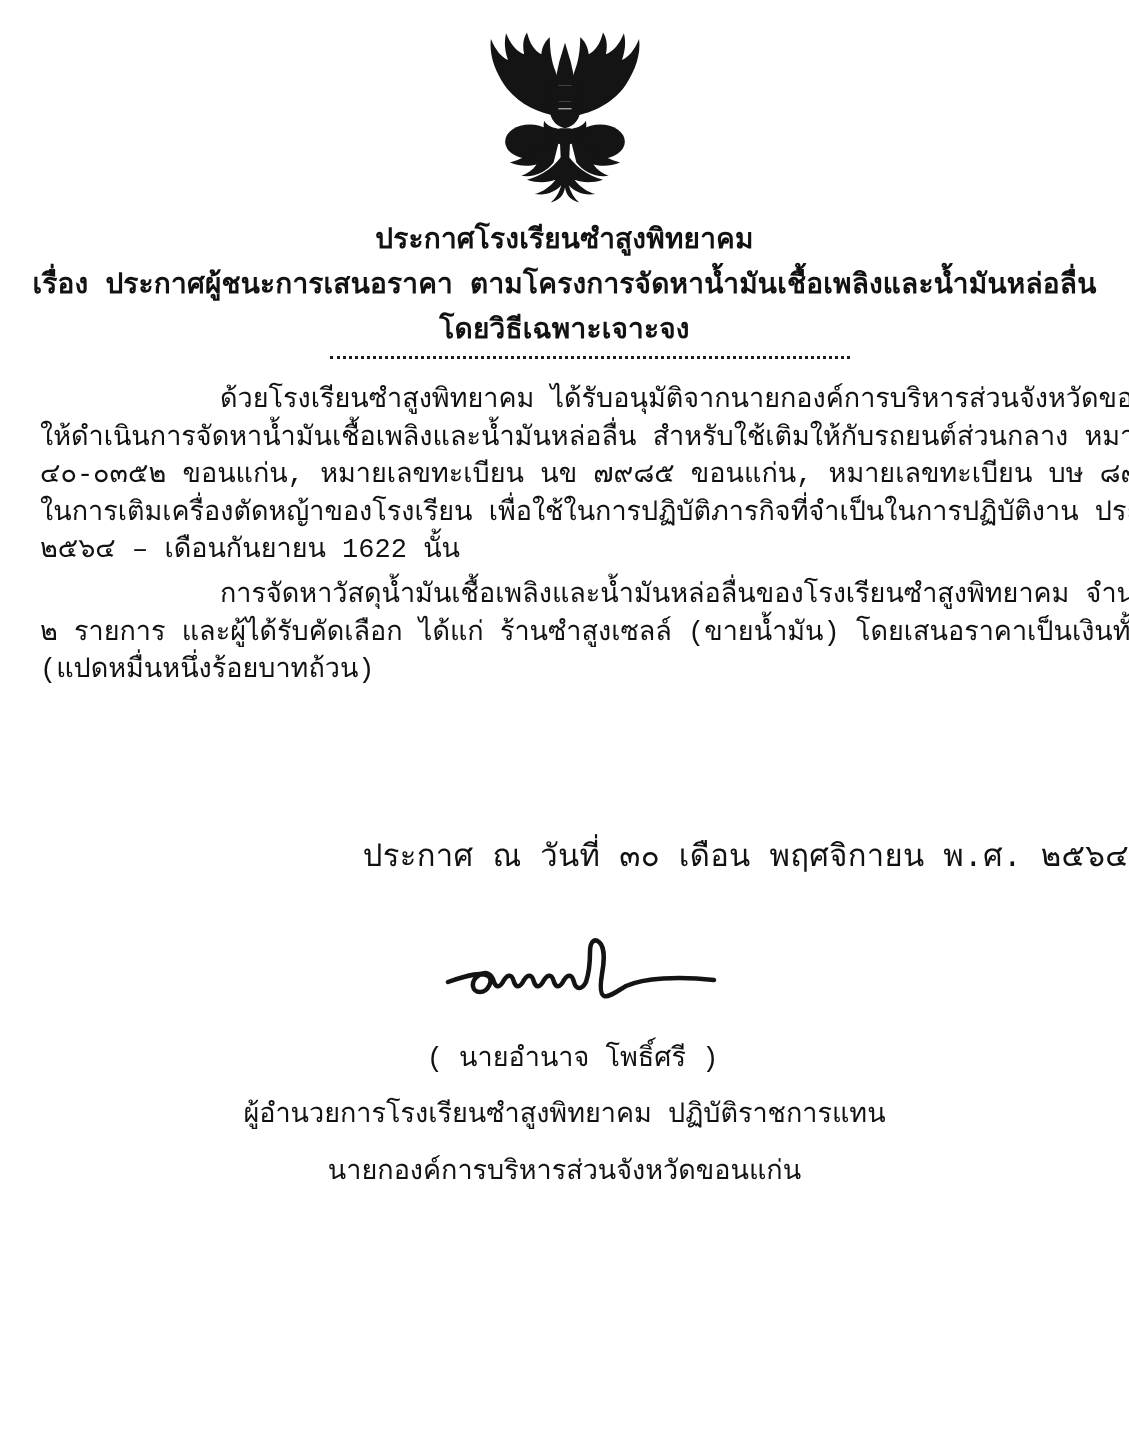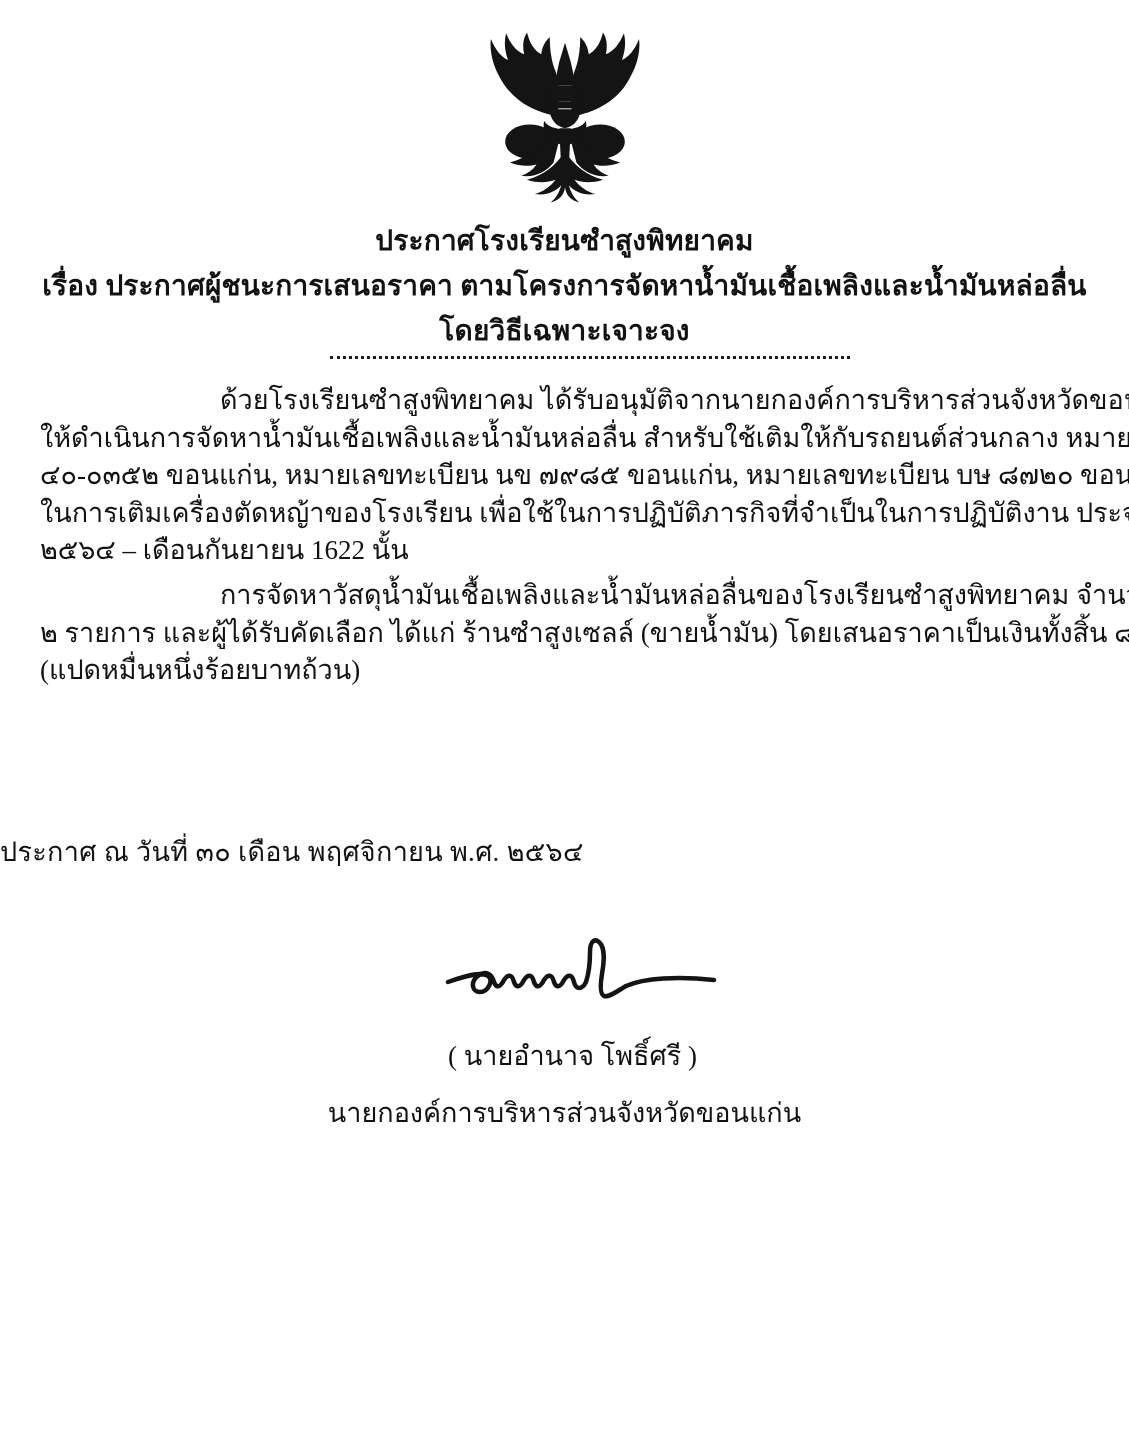--- a/index.html
+++ b/index.html
@@ -7,21 +7,21 @@
     padding: 0;
     background: #e8e8e8;
   }
   .page {
     position: relative;
     width: 1129px;
     height: 1449px;
     margin: 0 auto;
     background: #ffffff;
     color: #121212;
-    font-family: Liberation Serif, serif;
+    font-family: Liberation Mono, monospace;
     overflow: hidden;
   }
   .emblem-wrap {
     position: absolute;
     top: 25px;
     left: 0;
     width: 100%;
     text-align: center;
   }
   .emblem-wrap svg { display: inline-block; }
@@ -53,22 +53,22 @@
   }
   .para1 { top: 382px; }
   .para2 { top: 577px; }
   .body-line { white-space: nowrap; }
   .indent { padding-left: 180px; }
   .date-line {
     position: absolute;
     top: 830px;
     left: 0;
     width: 100%;
-    text-align: left;
-    font-size: 27px;
+    text-align: right;
+    font-size: 31px;
     letter-spacing: 0.3px;
   }
   .signature-block {
     position: absolute;
     top: 930px;
     left: 0;
     width: 100%;
     text-align: center;
   }
   .signature-svg { display: inline-block; margin-left: 30px; }
@@ -143,16 +143,17 @@
     <div class="body-line">(แปดหมื่นหนึ่งร้อยบาทถ้วน)</div>
   </div>
 
   <div class="date-line">ประกาศ  ณ  วันที่ ๓๐  เดือน พฤศจิกายน  พ.ศ. ๒๕๖๔</div>
 
   <div class="signature-block">
     <svg class="signature-svg" width="300" height="92" viewBox="0 0 300 92">
       <path d="M18,52 C40,44 52,42 58,46 C64,50 58,62 50,62 C42,62 40,52 48,46 C56,40 62,44 64,52 C66,58 70,58 74,50 C78,44 82,44 84,52 C86,58 90,58 94,50 C98,44 102,44 104,52 C106,58 110,58 114,50 C118,44 122,44 124,52 C126,58 130,58 134,50 C138,44 142,44 144,52 C146,60 152,60 156,52 C158,46 160,34 160,22 C160,12 164,8 169,12 C174,16 175,28 172,44 C170,56 170,64 174,66 C178,68 186,62 196,56 C214,48 248,46 284,50" fill="none" stroke="#141414" stroke-width="4.5" stroke-linecap="round" stroke-linejoin="round"></path>
     </svg>
     <div class="signer-name">( นายอำนาจ โพธิ์ศรี )</div>
+    <div class="signer-title">ผู้อำนวยการโรงเรียนซำสูงพิทยาคม  ปฏิบัติราชการแทน</div>
     <div class="signer-title2">นายกองค์การบริหารส่วนจังหวัดขอนแก่น</div>
   </div>
 
 </div>
 
 </body></html>

